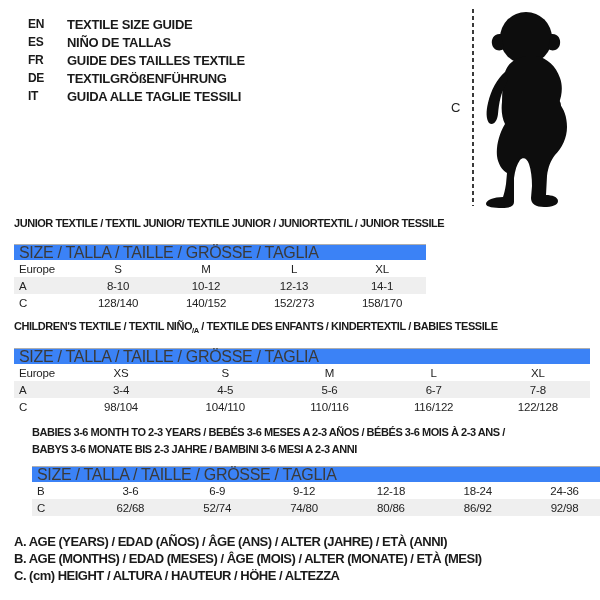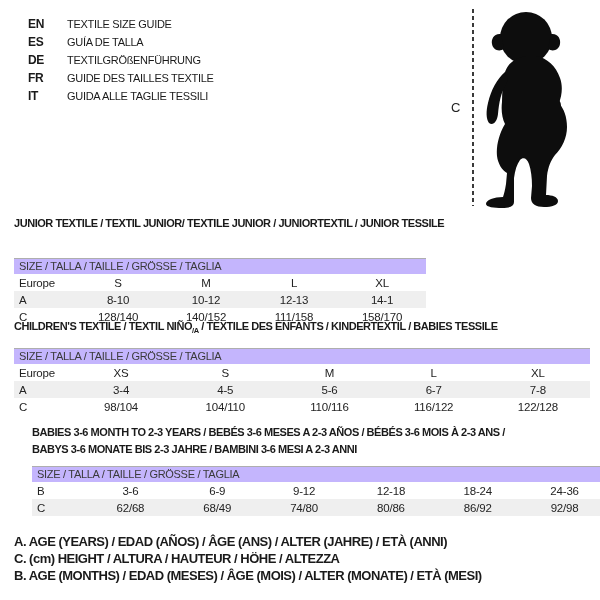--- a/index.html
+++ b/index.html
@@ -7,42 +7,42 @@
     width:600px;height:600px;position:relative;overflow:hidden;
     background:#ffffff;color:#1a1a1a;
     font-family:"Liberation Sans",sans-serif;
   }
   .abs{position:absolute;}
 
   
   #lang-block{left:21px;top:15px;margin-left:7px;}
   .lang-row{display:flex;height:18px;align-items:center;}
   .lang-code{width:39px;font-weight:bold;font-size:12px;letter-spacing:-0.3px;}
-  .lang-label{font-weight:normal;font-size:11px;letter-spacing:-0.3px;white-space:nowrap;}
+  .lang-label{font-weight:bold;font-size:13px;letter-spacing:-0.3px;white-space:nowrap;}
 
   
   #dash-line{left:472px;top:9px;width:2px;height:197px;
     background:repeating-linear-gradient(to bottom,#3a3a3a 0 4px,transparent 4px 7px);}
   #c-label{left:451px;top:100px;font-size:13px;color:#222;}
   #baby-figure{left:481px;top:6px;width:108px;height:204px;}
 
   
   .sec-title{font-weight:bold;font-size:11px;letter-spacing:-0.45px;white-space:nowrap;line-height:13px;margin:0;}
   .sec-title .subsc{font-size:7.5px;position:relative;top:2.5px;}
   #sec-junior{left:14px;top:217px;width:412px;}
-  #sec-junior .sec-title{margin-bottom:28px;}
+  #sec-junior .sec-title{margin-bottom:14px;}
   #sec-children{left:14px;top:320px;width:576px;}
   #sec-children .sec-title{margin-bottom:14px;}
   #sec-babies{left:32px;top:424px;width:576px;}
   #sec-babies .sec-title{line-height:17px;margin-bottom:8px;}
 
   .size-bar{
-    box-sizing:border-box;background:#c4b5fd;border-top:1px solid #aeaeae;
+    box-sizing:border-box;background:#3b82f6;border-top:1px solid #aeaeae;
     height:16px;line-height:15px;padding-left:5px;
-    font-size:11px;letter-spacing:-0.3px;color:#3a3a3a;white-space:nowrap;
+    font-size:16px;letter-spacing:-0.3px;color:#3a3a3a;white-space:nowrap;
   }
   table{border-collapse:collapse;table-layout:fixed;width:100%;}
   td{height:17px;padding:0;font-size:11.5px;letter-spacing:-0.2px;
      text-align:center;vertical-align:middle;color:#232323;white-space:nowrap;}
   td.lbl{text-align:left;padding-left:5px;}
   #sec-junior col.c-lbl{width:60px;}
   #sec-children col.c-lbl,#sec-babies col.c-lbl{width:55px;}
   tr.stripe{background:#efefef;}
 
   
@@ -52,29 +52,29 @@
 </head>
 <body>
 
 <div class="abs" id="lang-block">
   <div class="lang-row">
     <span class="lang-code">EN</span>
     <span class="lang-label">TEXTILE SIZE GUIDE</span>
   </div>
   <div class="lang-row">
     <span class="lang-code">ES</span>
-    <span class="lang-label">GUÍA DE TALLA</span>
+    <span class="lang-label">NIÑO DE TALLAS</span>
+  </div>
+  <div class="lang-row">
+    <span class="lang-code">FR</span>
+    <span class="lang-label">GUIDE DES TAILLES TEXTILE</span>
   </div>
   <div class="lang-row">
     <span class="lang-code">DE</span>
     <span class="lang-label">TEXTILGRÖßENFÜHRUNG</span>
-  </div>
-  <div class="lang-row">
-    <span class="lang-code">FR</span>
-    <span class="lang-label">GUIDE DES TAILLES TEXTILE</span>
   </div>
   <div class="lang-row">
     <span class="lang-code">IT</span>
     <span class="lang-label">GUIDA ALLE TAGLIE TESSILI</span>
   </div>
 </div>
 
 <div class="abs" id="dash-line"></div>
 <div class="abs" id="c-label">C</div>
 <svg class="abs" id="baby-figure" viewBox="0 0 108 204" aria-hidden="true">
@@ -140,21 +140,21 @@
       <td class="lbl">A</td>
       <td>8-10</td>
       <td>10-12</td>
       <td>12-13</td>
       <td>14-1</td>
     </tr>
     <tr>
       <td class="lbl">C</td>
       <td>128/140</td>
       <td>140/152</td>
-      <td>111/158</td>
+      <td>152/273</td>
       <td>158/170</td>
     </tr>
   </tbody>
     </table>
 </div>
 
 <div class="abs" id="sec-children">
   <div class="sec-title"><span>CHILDREN'S TEXTILE / TEXTIL NIÑO</span><span class="subsc">/A</span><span> / TEXTILE DES ENFANTS / KINDERTEXTIL / BABIES TESSILE</span></div>
   <div class="size-bar">SIZE / TALLA / TAILLE / GRÖSSE / TAGLIA</div>
   <table>
@@ -217,27 +217,27 @@
       <td>3-6</td>
       <td>6-9</td>
       <td>9-12</td>
       <td>12-18</td>
       <td>18-24</td>
       <td>24-36</td>
     </tr>
     <tr class="stripe">
       <td class="lbl">C</td>
       <td>62/68</td>
-      <td>68/49</td>
+      <td>52/74</td>
       <td>74/80</td>
       <td>80/86</td>
       <td>86/92</td>
       <td>92/98</td>
     </tr>
   </tbody>
     </table>
 </div>
 
 <div class="abs" id="legend">
   <div class="legend-line">A. AGE (YEARS) / EDAD (AÑOS) / ÂGE (ANS) / ALTER (JAHRE) / ETÀ (ANNI)</div>
+  <div class="legend-line">B. AGE (MONTHS) / EDAD (MESES) / ÂGE (MOIS) / ALTER (MONATE) / ETÀ (MESI)</div>
   <div class="legend-line">C. (cm) HEIGHT / ALTURA / HAUTEUR / HÖHE / ALTEZZA</div>
-  <div class="legend-line">B. AGE (MONTHS) / EDAD (MESES) / ÂGE (MOIS) / ALTER (MONATE) / ETÀ (MESI)</div>
 </div>
 
 </body></html>

